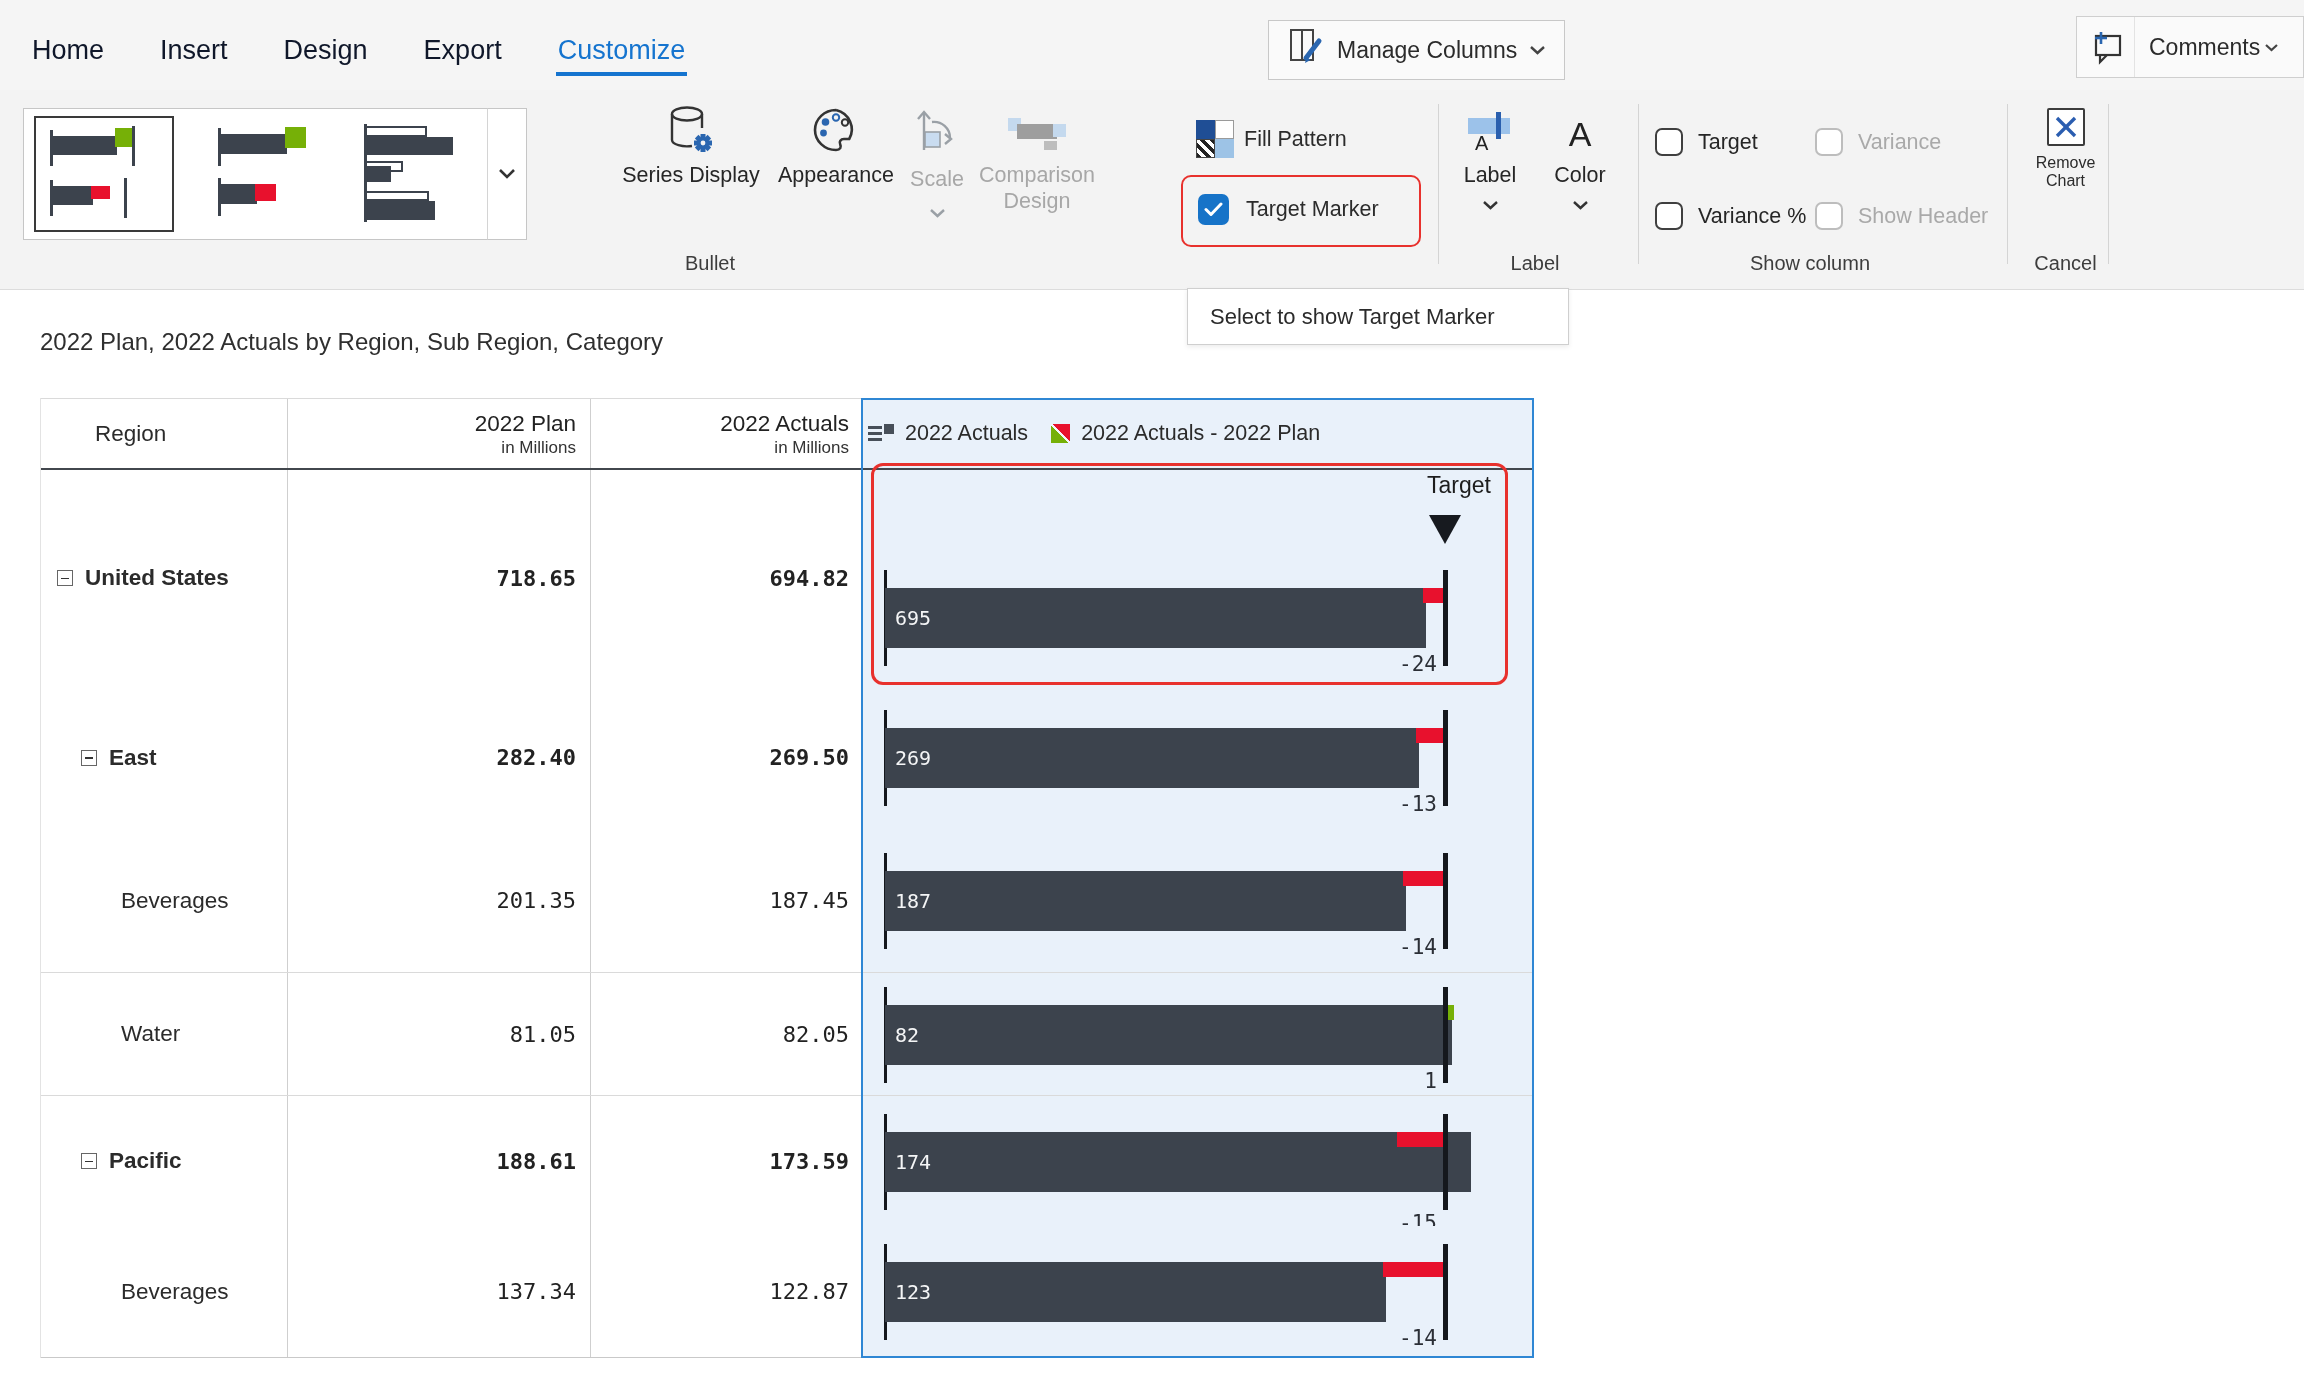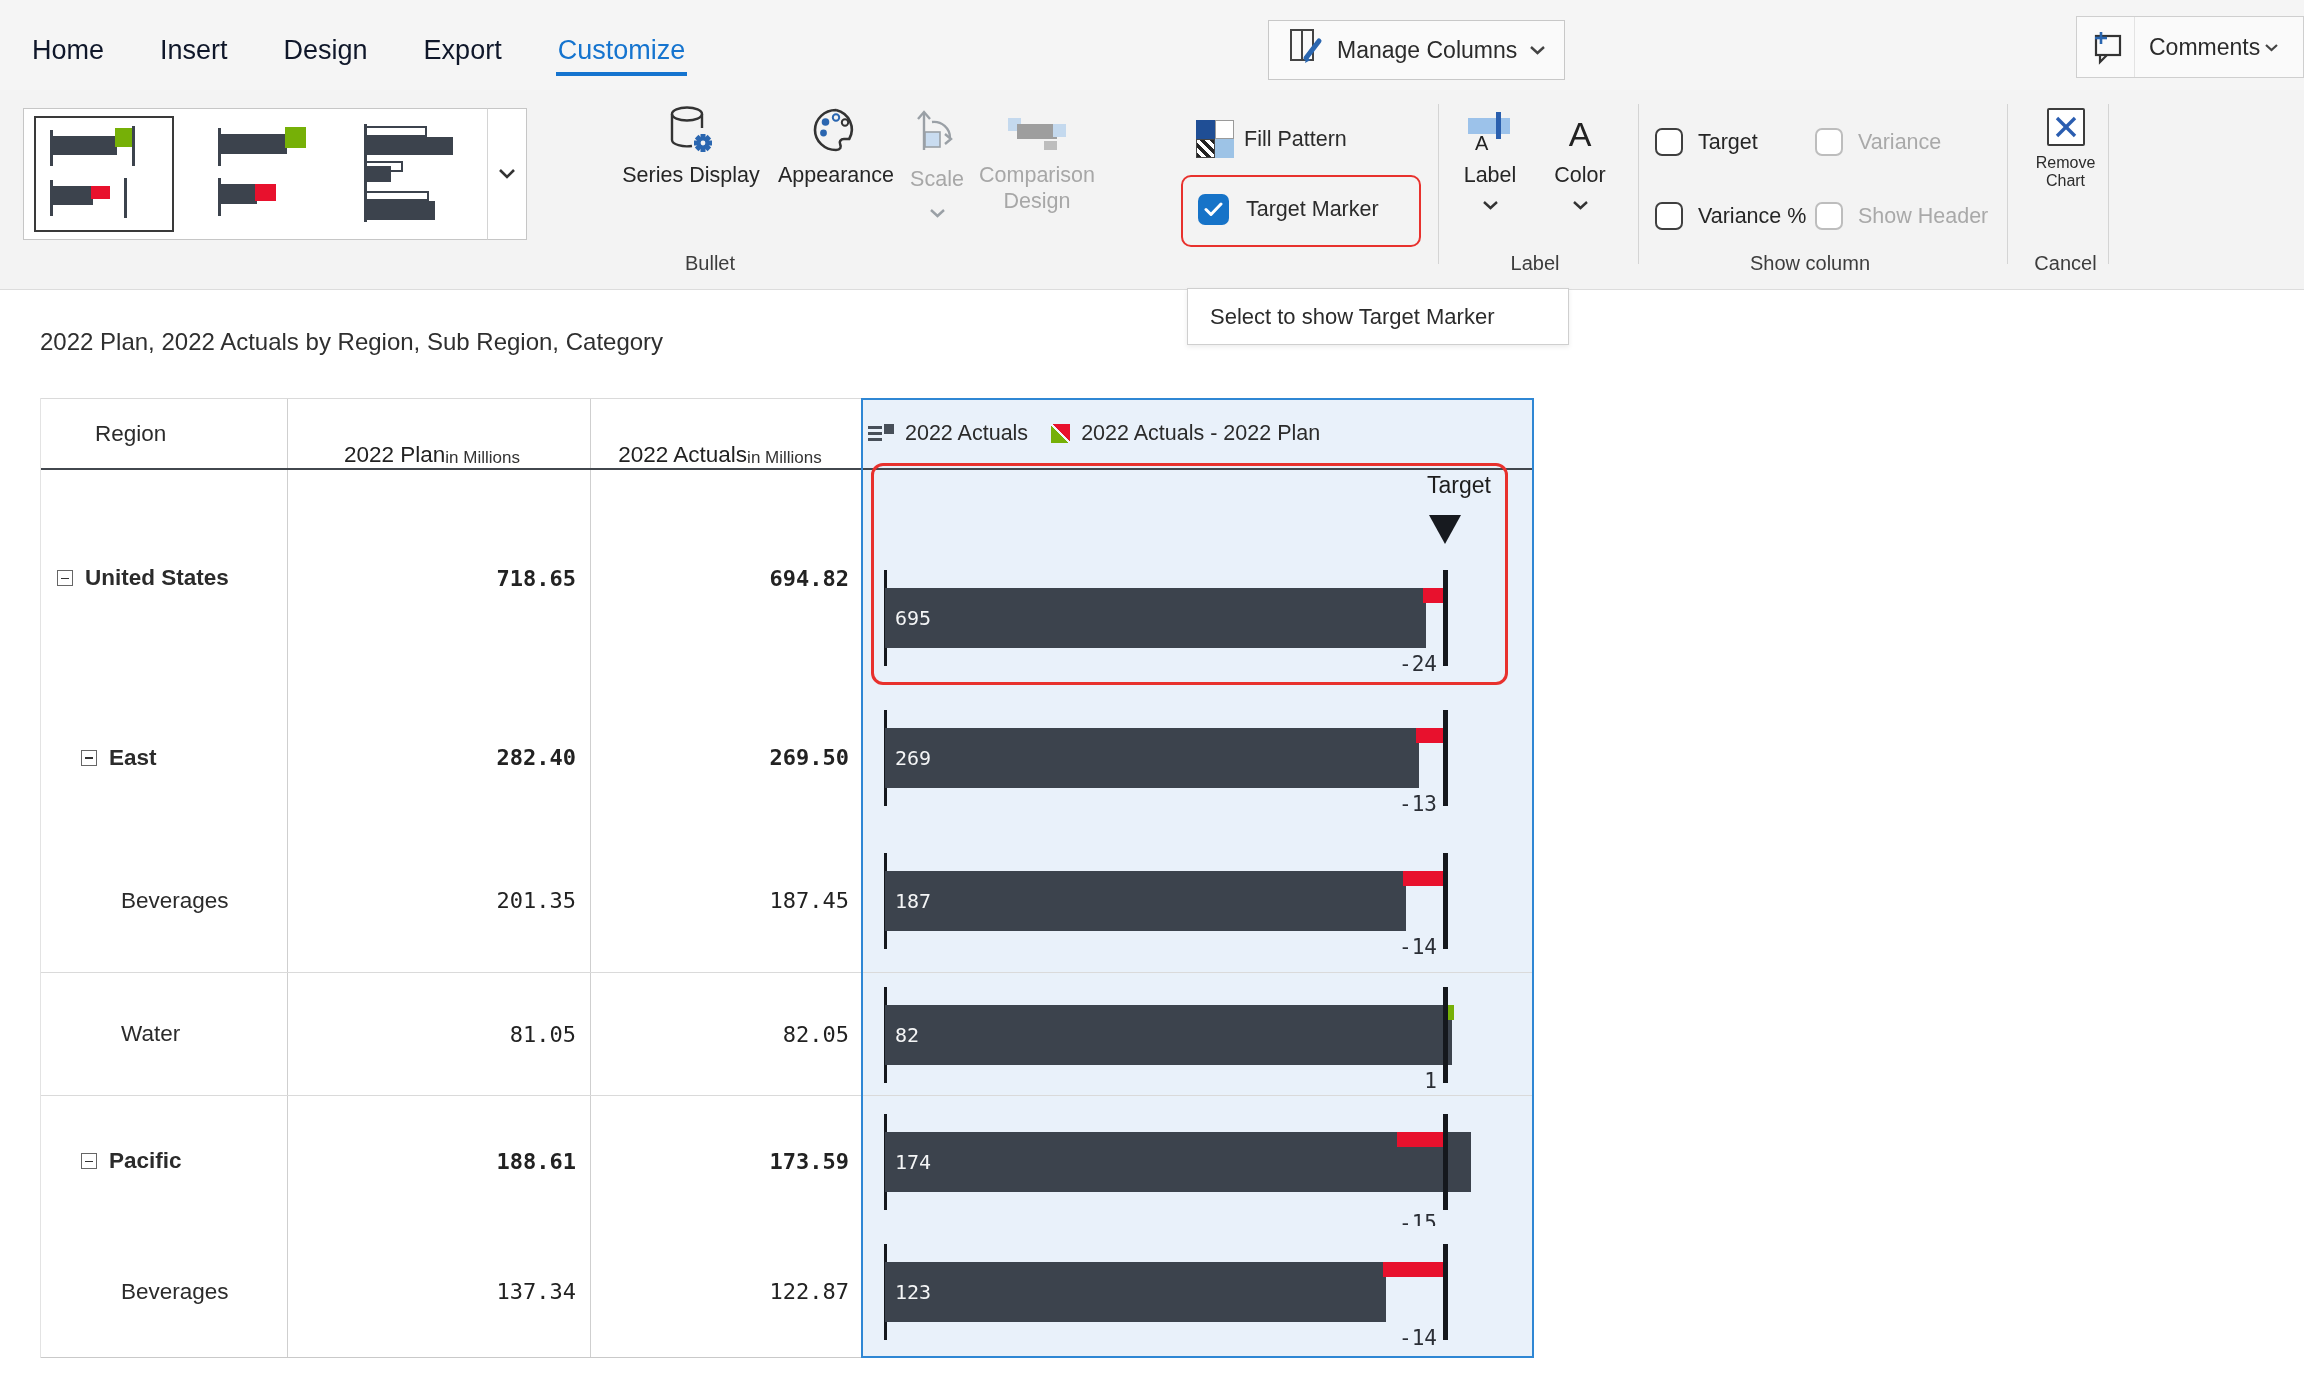--- a/index.html
+++ b/index.html
@@ -76,21 +76,21 @@
   .trow.sep{ border-top:1px solid #dadada; }
   .trow.last{ border-bottom:1.5px solid #c9c9c9; }
   .thead{ height:72px; border-top:1px solid #dadada; border-bottom:2.5px solid #42474d; }
   .c-region{ display:flex; align-items:center; font-size:22.5px; border-right:1px solid #cfcfcf; }
   .c-plan, .c-act{ display:flex; align-items:center; justify-content:flex-end; padding-right:14px;
                    font-family:"DejaVu Sans Mono", monospace; font-size:22px; color:#222; }
   .c-plan{ border-right:1px solid #cfcfcf; }
   .c-chart{ position:relative; background:#e9f1fa; overflow:visible; }
   .trow.bold .rlabel, .trow.bold .c-plan, .trow.bold .c-act{ font-weight:700; }
   .h-region{ justify-content:flex-start; padding-left:54px; font-size:22.5px; }
-  .h-num{ flex-direction:row; align-items:flex-end; justify-content:center; font-family:"Liberation Sans",sans-serif; }
+  .h-num{ flex-direction:column; align-items:flex-end; justify-content:center; font-family:"Liberation Sans",sans-serif; }
   .h-num .h1{ font-size:22.5px; color:#222; line-height:27px; }
   .h-num .h2{ font-size:17px; color:#333; line-height:21px; }
   .collapse{ width:16px; height:16px; border:1.3px solid #666; margin-right:12px; position:relative; flex:0 0 auto; }
   .collapse::after{ content:""; position:absolute; left:3px; right:3px; top:6.5px; height:1.6px; background:#333; }
 
   .legend{ display:flex; align-items:center; gap:9px; height:100%; padding-left:5px; font-size:21.5px; color:#2b2b2b; }
   .li-series{ width:26px; height:20px; position:relative; margin-right:2px; }
   .li-series i{ position:absolute; left:0; width:14px; height:3px; background:#474f59; }
   .li-series i:nth-child(1){ top:2px; } .li-series i:nth-child(2){ top:8px; } .li-series i:nth-child(3){ top:14px; }
   .li-series b{ position:absolute; right:0; top:0; width:10px; height:10px; background:#474f59; }

